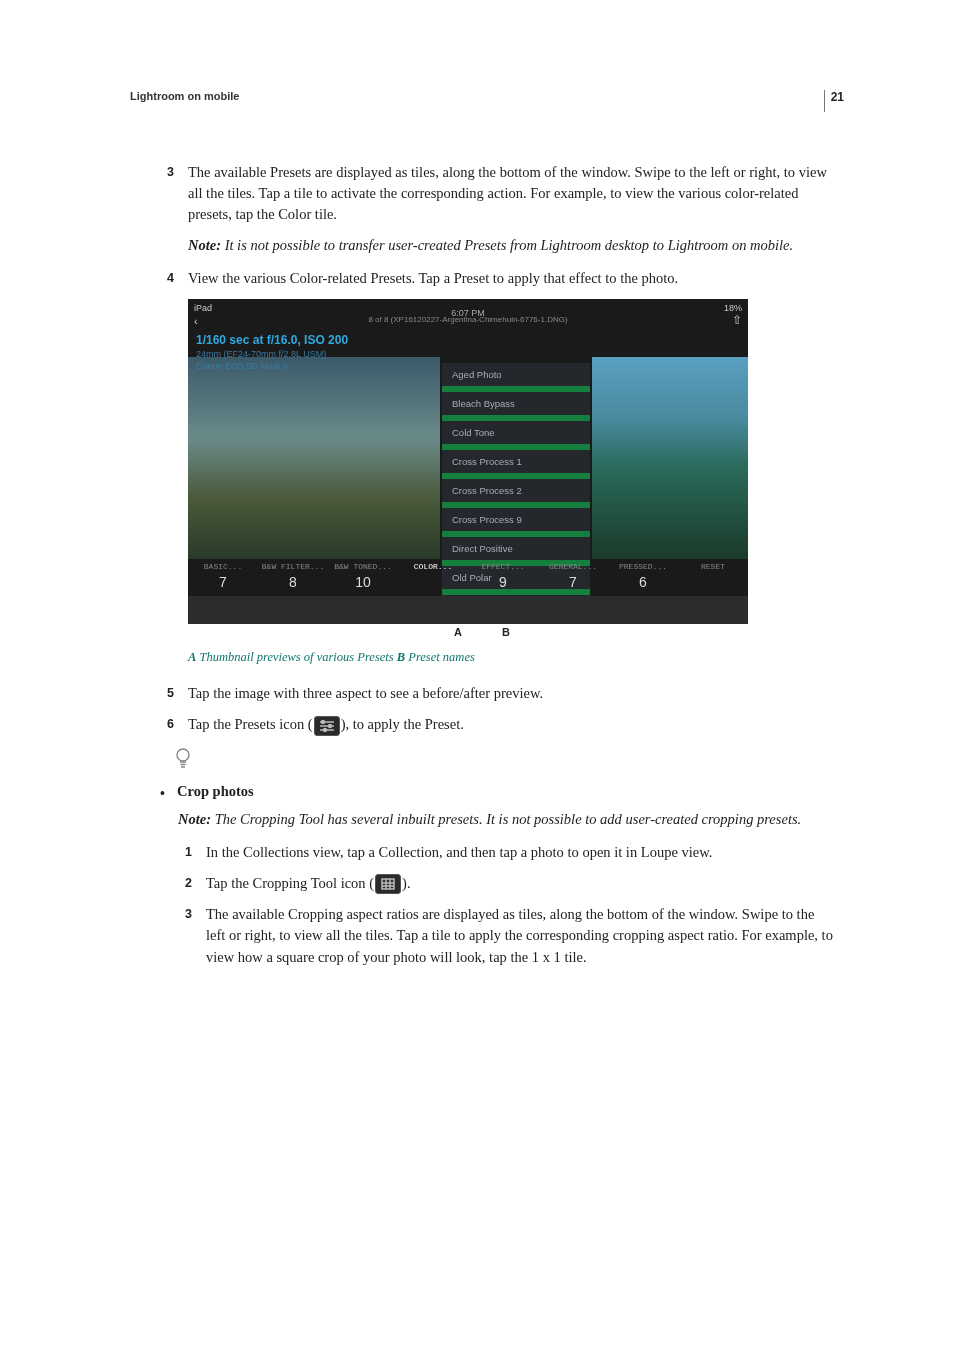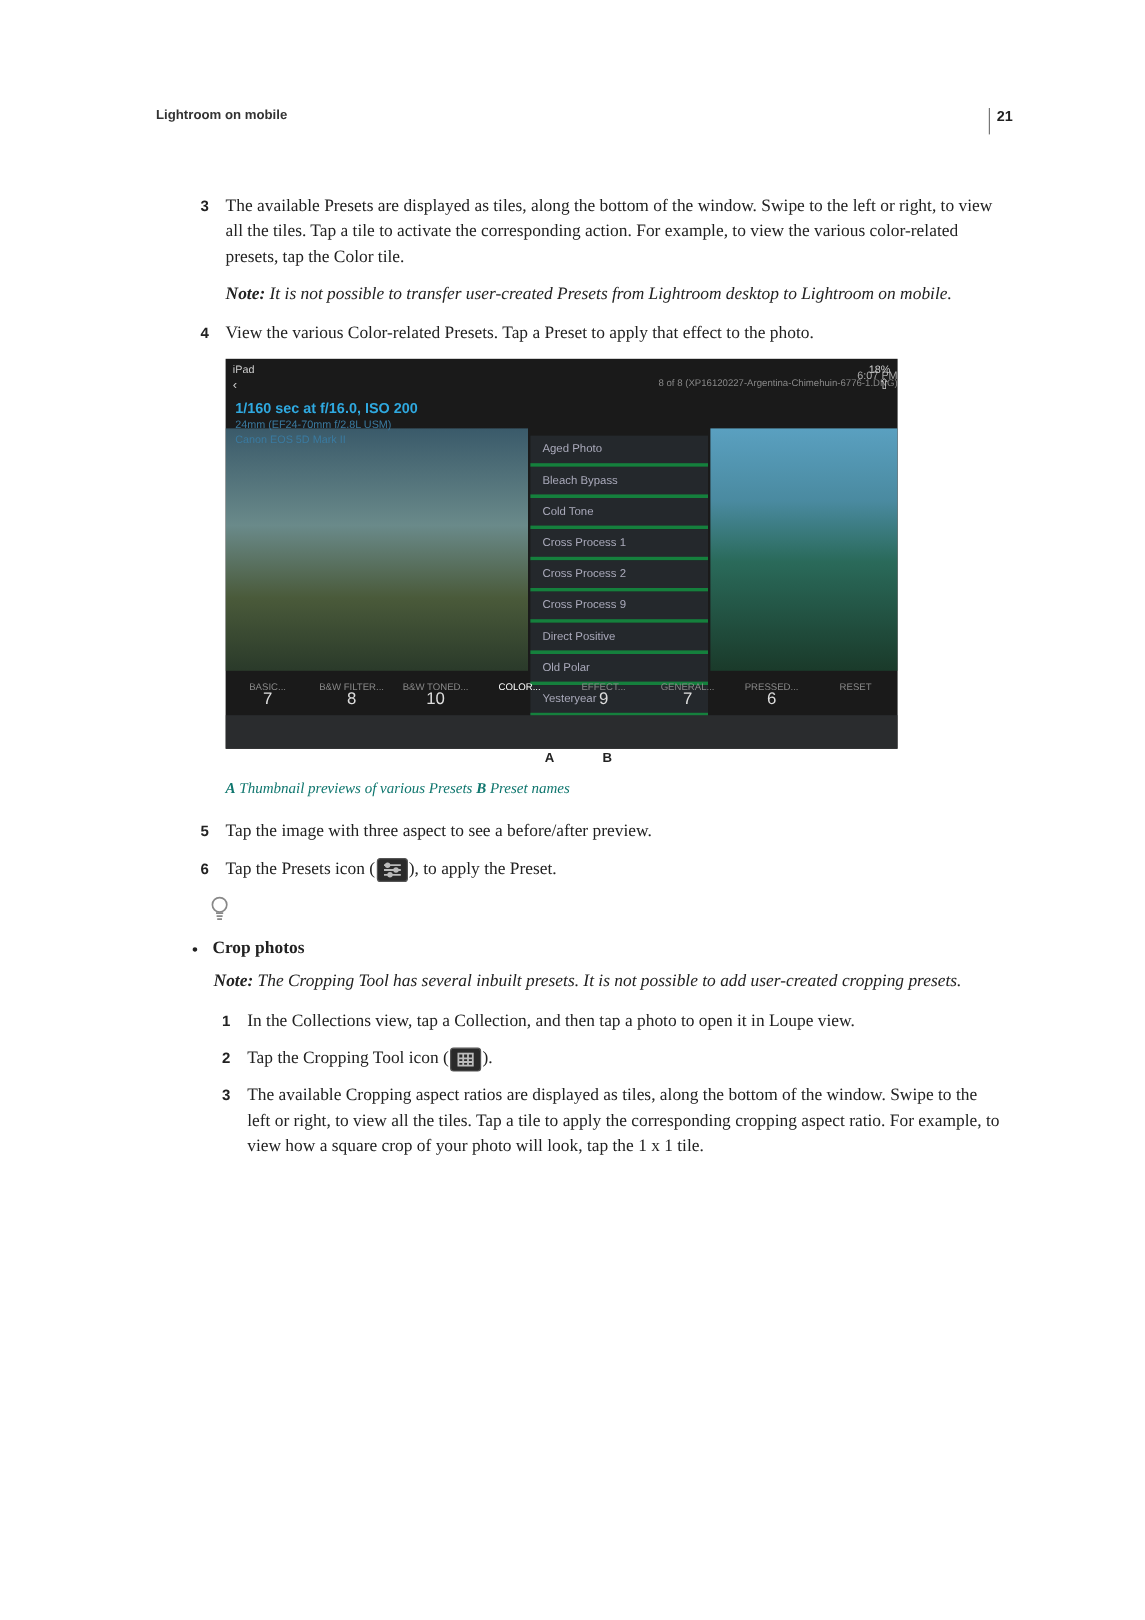--- a/index.html
+++ b/index.html
@@ -97,63 +97,64 @@
   }
   .imgbox .topbar {
     position: absolute;
     top: 0; left: 0; right: 0;
     height: 28px;
     color: #aaa;
     font-family: Arial, sans-serif;
     font-size: 9px;
     display: flex;
     align-items: center;
-    justify-content: flex-end;
+    justify-content: center;
   }
   .imgbox .topbar .tl { position: absolute; left: 6px; top: 4px; font-size: 9px; color: #ccc;}
   .imgbox .topbar .back { position: absolute; left: 6px; top: 16px; color: #ccc; font-size: 11px;}
   .imgbox .topbar .tr { position: absolute; right: 6px; top: 4px; font-size: 9px; color: #ccc;}
   .imgbox .topbar .share { position: absolute; right: 6px; top: 14px; color: #ccc; font-size: 12px;}
   .imgbox .presetlist {
     position: absolute;
     top: 64px;
     left: 254px;
     width: 148px;
     color: #aab;
     font-family: Arial, sans-serif;
     font-size: 9.5px;
   }
   .imgbox .presetlist div {
     padding: 6px 10px;
     background: #24282c;
-    border-bottom: 3px solid #15803d;
+    border-bottom: 6px solid #15803d;
   }
   .imgbox .leftphoto {
     position: absolute;
     top: 58px; left: 0;
     width: 252px;
     height: 202px;
     background: linear-gradient(#3a5a6a, #6a8a8a 40%, #4a5a3a 70%, #2a3a2a);
   }
   .imgbox .rightphoto {
     position: absolute;
     top: 58px; right: 0;
     width: 156px;
     height: 202px;
     background: linear-gradient(#5aa0c0, #4a8aa0 30%, #2a6a5a 55%, #1a3a2a);
   }
   .imgbox .bottombar {
     position: absolute;
-    bottom: 28px;
+    bottom: 44px;
     left: 0; right: 0;
     height: 28px;
     display: flex;
     color: #888;
-    font-family: Liberation Sans, sans-serif;
+    font-family: Liberation Mono, monospace;
     font-size: 8px;
+    align-items: center;
   }
   .imgbox .bottombar .tab {
     flex: 1;
     text-align: center;
     font-size: 8px;
   }
   .imgbox .bottombar .tab.sel { color: #fff; }
   .imgbox .numbers {
     position: absolute;
     bottom: 30px;

